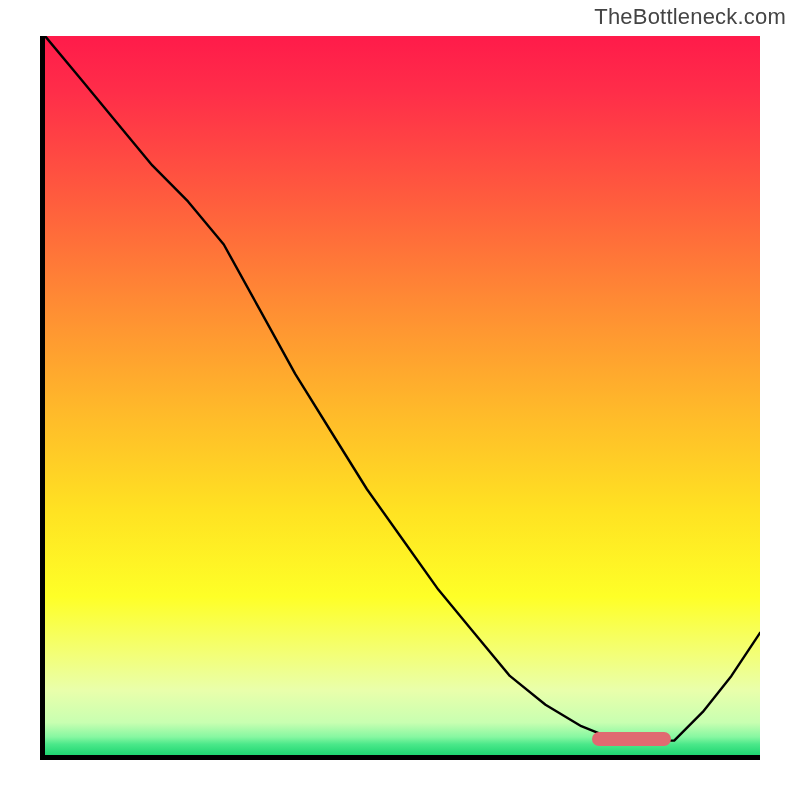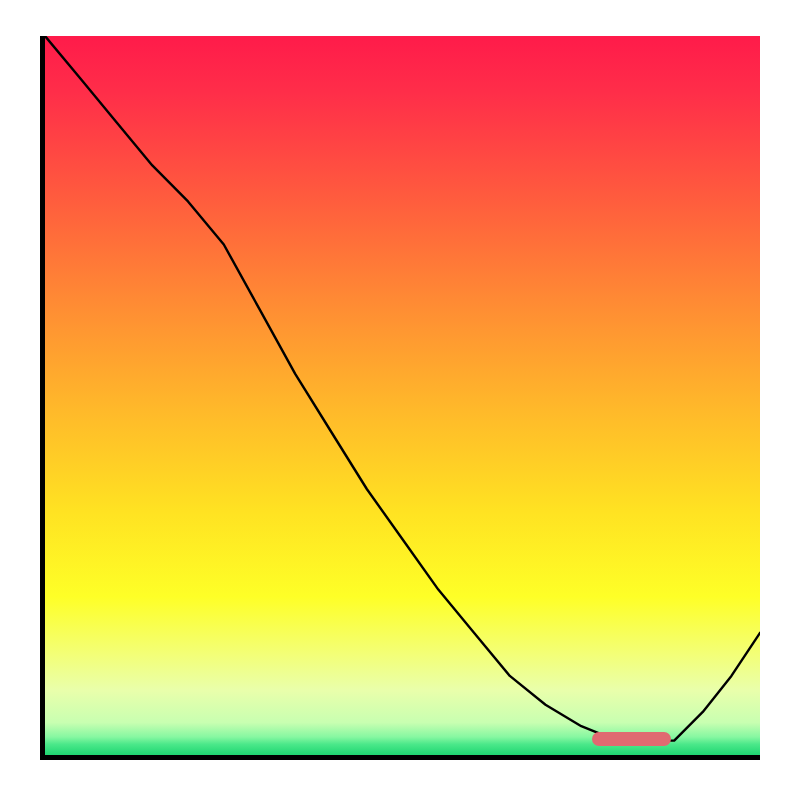--- a/index.html
+++ b/index.html
@@ -66,20 +66,21 @@
     border-radius: 7px;
     background: #e06a71;
     z-index: 4;
   }
 </style>
 </head>
 <body>
 
 <div class="wrap">
 
+  <div class="watermark">TheBottleneck.com</div>
 
   <div class="axis-y"></div>
   <div class="axis-x"></div>
 
   <svg class="plot" viewBox="0 0 715 719" preserveAspectRatio="none">
     <defs>
       <linearGradient id="bg" x1="0" y1="0" x2="0" y2="1">
           <stop offset="0%" stop-color="#ff1b4a"></stop>
           <stop offset="8%" stop-color="#ff2e49"></stop>
           <stop offset="22%" stop-color="#ff5a3e"></stop>

